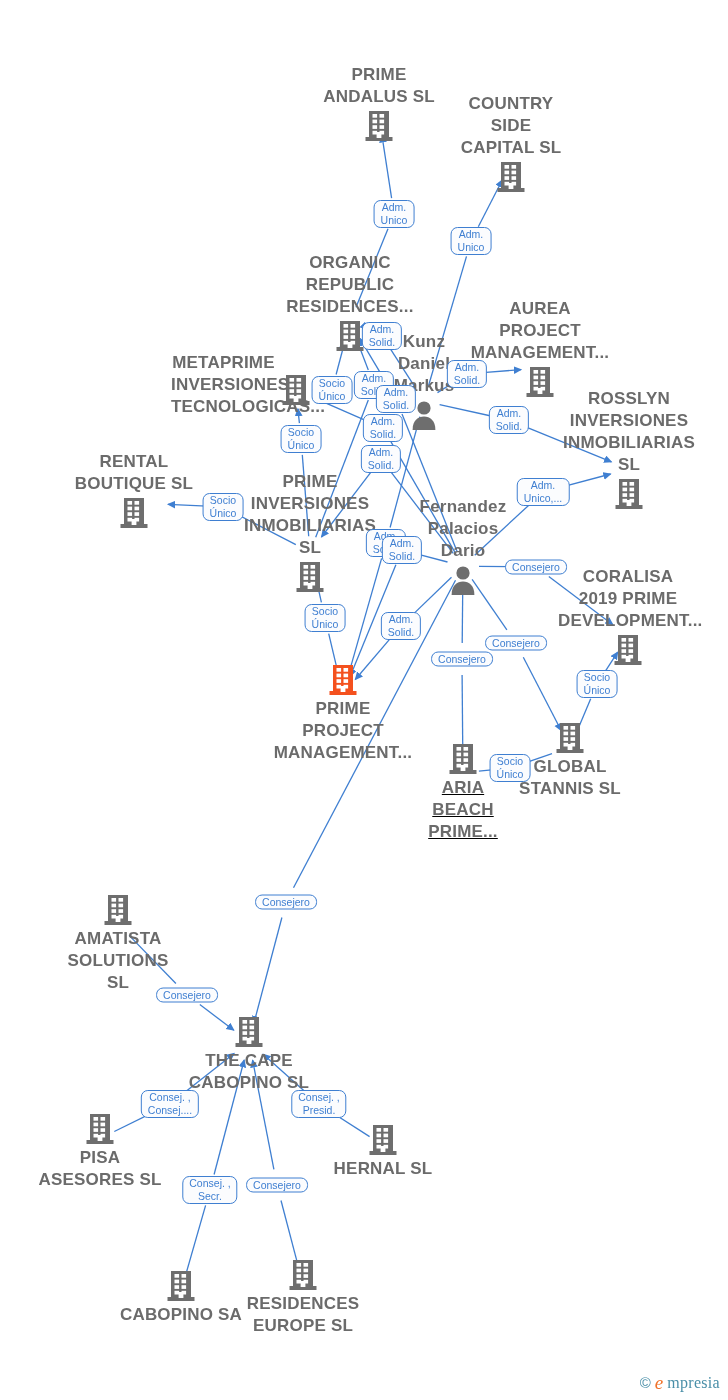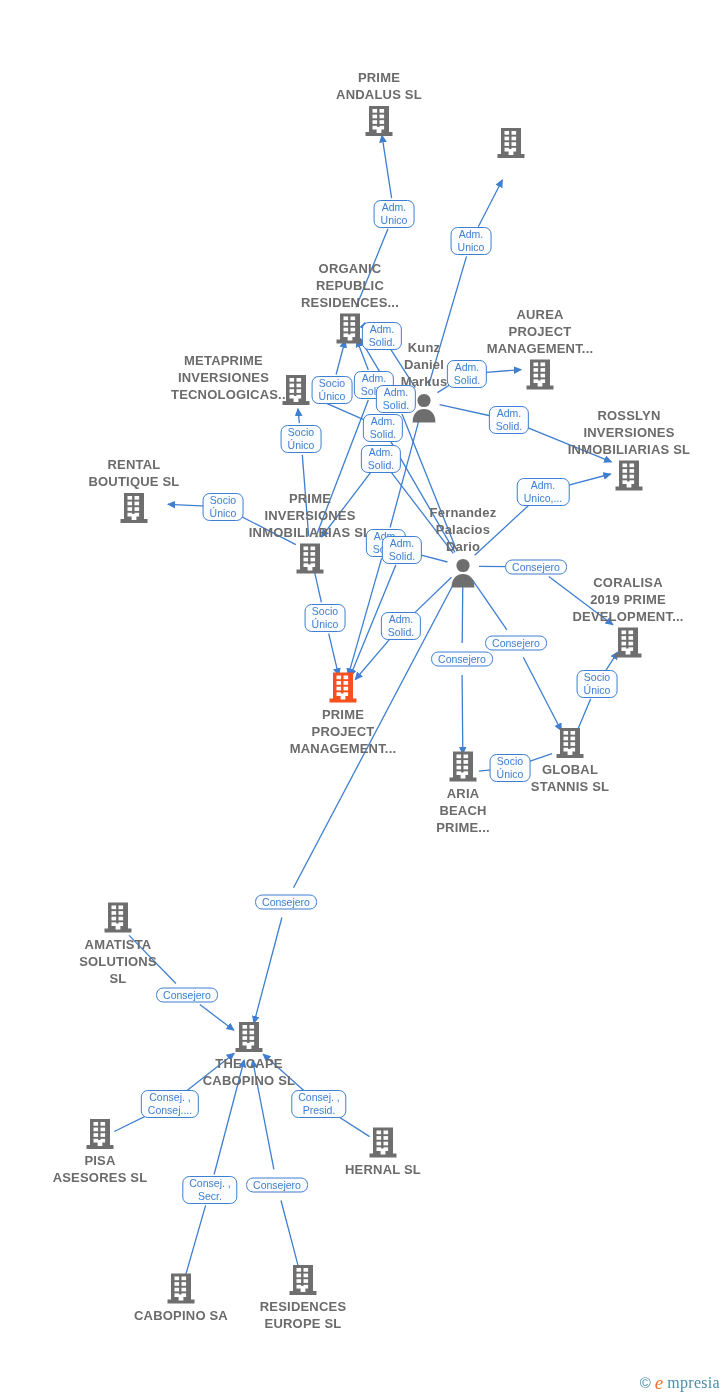--- a/index.html
+++ b/index.html
@@ -7,21 +7,21 @@
     width:728px;height:1400px;background:#ffffff;position:relative;overflow:hidden;
     font-family:"Liberation Sans","DejaVu Sans",sans-serif;
   }
   #canvas{position:absolute;left:0;top:0;width:728px;height:1400px;}
   #edges{position:absolute;left:0;top:0;width:728px;height:1400px;pointer-events:none;}
 
   
   .node{position:absolute;transform:translate(-50%,-50%);text-align:center;width:140px;}
   .node .ico{display:block;margin:0 auto;}
   .node .cap{
-    display:block;margin:0 auto;font-size:13px;line-height:17px;
+    display:block;margin:0 auto;font-size:17px;line-height:22px;
     color:#6b6b6b;font-weight:bold;letter-spacing:.2px;white-space:pre-line;
   }
   .node.below .cap{margin-top:2px;}
   .node.above .cap{margin-bottom:2px;}
 
   
   .chip{
     position:absolute;transform:translate(-50%,-50%);
     background:#fbfcfe;border:1.4px solid #3f7fd1;border-radius:7px;
     color:#3f7fd1;font-size:10.5px;line-height:13px;
@@ -116,20 +116,23 @@
           <rect x="8.5" y="9.6" width="4.6" height="3.7" fill="#fff"></rect>
           <rect x="15.5" y="9.6" width="4.6" height="3.7" fill="#fff"></rect>
           <rect x="8.5" y="15.2" width="4.6" height="3.7" fill="#fff"></rect>
           <rect x="15.5" y="15.2" width="4.6" height="3.7" fill="#fff"></rect>
           <rect x="8.5" y="20.799999999999997" width="4.6" height="3.7" fill="#fff"></rect>
           <rect x="15.5" y="20.799999999999997" width="4.6" height="3.7" fill="#fff"></rect>
           <rect x="12.6" y="22" width="4.8" height="6" fill="#fff"></rect>
         </svg>
       </div>
       <div class="node above" style="left: 511px; top: 143px;">
+        <span class="cap">COUNTRY
+SIDE
+CAPITAL  SL</span>
         <svg width="30" height="32" viewBox="0 0 30 32" class="ico">
           <rect x="5" y="1" width="20" height="27" fill="#6e6e6e"></rect>
           <rect x="1.5" y="27" width="27" height="4" fill="#6e6e6e"></rect>
           <rect x="8.5" y="4" width="4.6" height="3.7" fill="#fff"></rect>
           <rect x="15.5" y="4" width="4.6" height="3.7" fill="#fff"></rect>
           <rect x="8.5" y="9.6" width="4.6" height="3.7" fill="#fff"></rect>
           <rect x="15.5" y="9.6" width="4.6" height="3.7" fill="#fff"></rect>
           <rect x="8.5" y="15.2" width="4.6" height="3.7" fill="#fff"></rect>
           <rect x="15.5" y="15.2" width="4.6" height="3.7" fill="#fff"></rect>
           <rect x="8.5" y="20.799999999999997" width="4.6" height="3.7" fill="#fff"></rect>
@@ -290,21 +293,21 @@
           <rect x="15.5" y="9.6" width="4.6" height="3.7" fill="#fff"></rect>
           <rect x="8.5" y="15.2" width="4.6" height="3.7" fill="#fff"></rect>
           <rect x="15.5" y="15.2" width="4.6" height="3.7" fill="#fff"></rect>
           <rect x="8.5" y="20.799999999999997" width="4.6" height="3.7" fill="#fff"></rect>
           <rect x="15.5" y="20.799999999999997" width="4.6" height="3.7" fill="#fff"></rect>
           <rect x="12.6" y="22" width="4.8" height="6" fill="#fff"></rect>
         </svg>
         <span class="cap">GLOBAL
 STANNIS  SL</span>
       </div>
-      <div class="node below" style="left: 463px; top: 793px;">
+      <div class="node below" style="left: 463px; top: 793px; text-decoration: underline;">
         <svg width="30" height="32" viewBox="0 0 30 32" class="ico">
           <rect x="5" y="1" width="20" height="27" fill="#6e6e6e"></rect>
           <rect x="1.5" y="27" width="27" height="4" fill="#6e6e6e"></rect>
           <rect x="8.5" y="4" width="4.6" height="3.7" fill="#fff"></rect>
           <rect x="15.5" y="4" width="4.6" height="3.7" fill="#fff"></rect>
           <rect x="8.5" y="9.6" width="4.6" height="3.7" fill="#fff"></rect>
           <rect x="15.5" y="9.6" width="4.6" height="3.7" fill="#fff"></rect>
           <rect x="8.5" y="15.2" width="4.6" height="3.7" fill="#fff"></rect>
           <rect x="15.5" y="15.2" width="4.6" height="3.7" fill="#fff"></rect>
           <rect x="8.5" y="20.799999999999997" width="4.6" height="3.7" fill="#fff"></rect>

